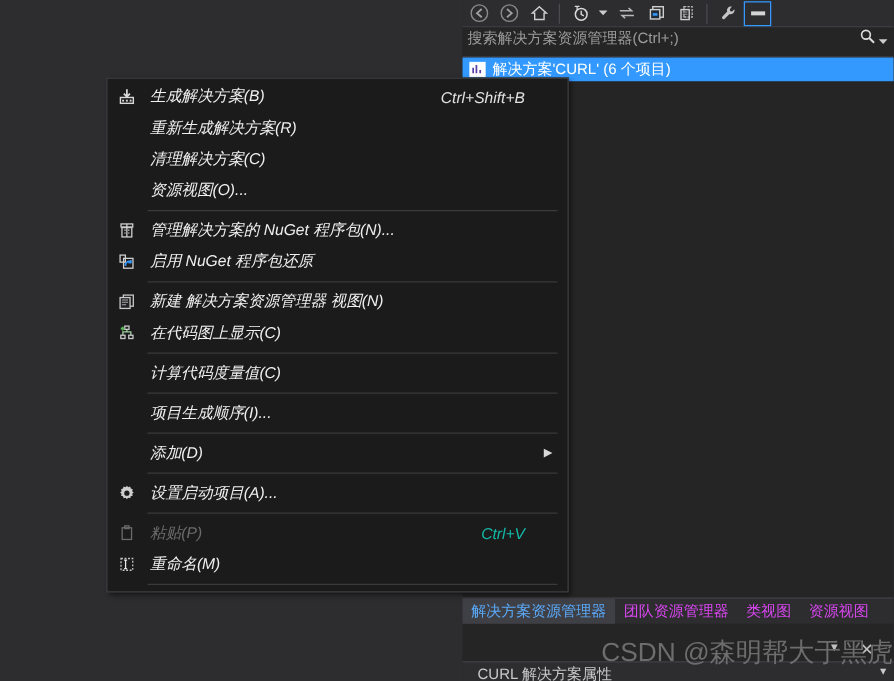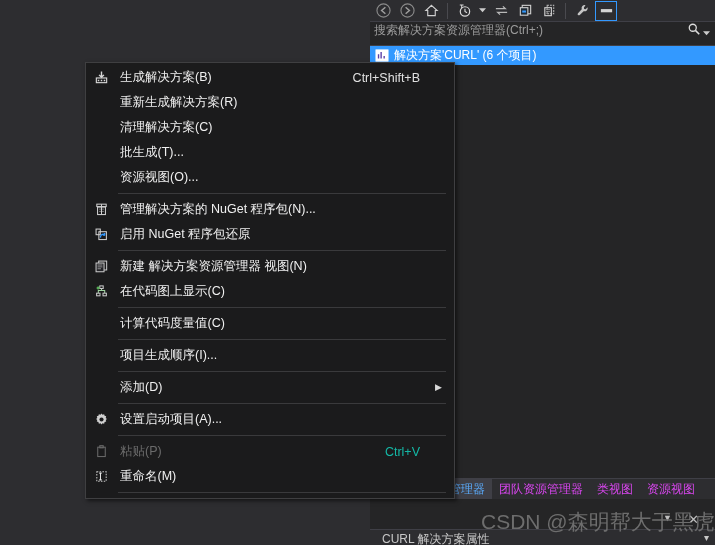--- a/index.html
+++ b/index.html
@@ -119,20 +119,21 @@
     border: 1px solid #3f3f41;
     box-shadow: 2px 2px 4px rgba(0,0,0,0.55);
     padding: 2px 0 2px 0;
     z-index: 50;
   }
   .ctx-item {
     position: relative; height: 25px;
     display: flex; align-items: center;
     font-size: 12.5px; color: #f0f0f0;
     white-space: nowrap;
+    font-style: italic;
   }
   .ctx-item.disabled { color: #6b6b6b; justify-content: center; }
   .ctx-gutter {
     width: 30px; flex: none;
     display: flex; align-items: center; justify-content: center;
     color: #c9c9c9;
   }
   .ctx-label { flex: 1; padding-left: 4px; }
   .ctx-shortcut {
     color: #e0e0e0; font-size: 12.5px; padding-right: 34px;
@@ -308,24 +309,20 @@
       <span class="ctx-gutter"></span>
       <span class="ctx-label">重新生成解决方案(R)</span>
     </div>
 
     <div class="ctx-item">
       <span class="ctx-gutter"></span>
       <span class="ctx-label">清理解决方案(C)</span>
     </div>
 
 
-    <div class="ctx-item">
-      <span class="ctx-gutter"></span>
-      <span class="ctx-label">批生成(T)...</span>
-    </div>
 
     <div class="ctx-item">
       <span class="ctx-gutter"></span>
       <span class="ctx-label">资源视图(O)...</span>
     </div>
 
     <div class="ctx-sep"></div>
 
     <div class="ctx-item">
       <span class="ctx-gutter ctx-icon">

